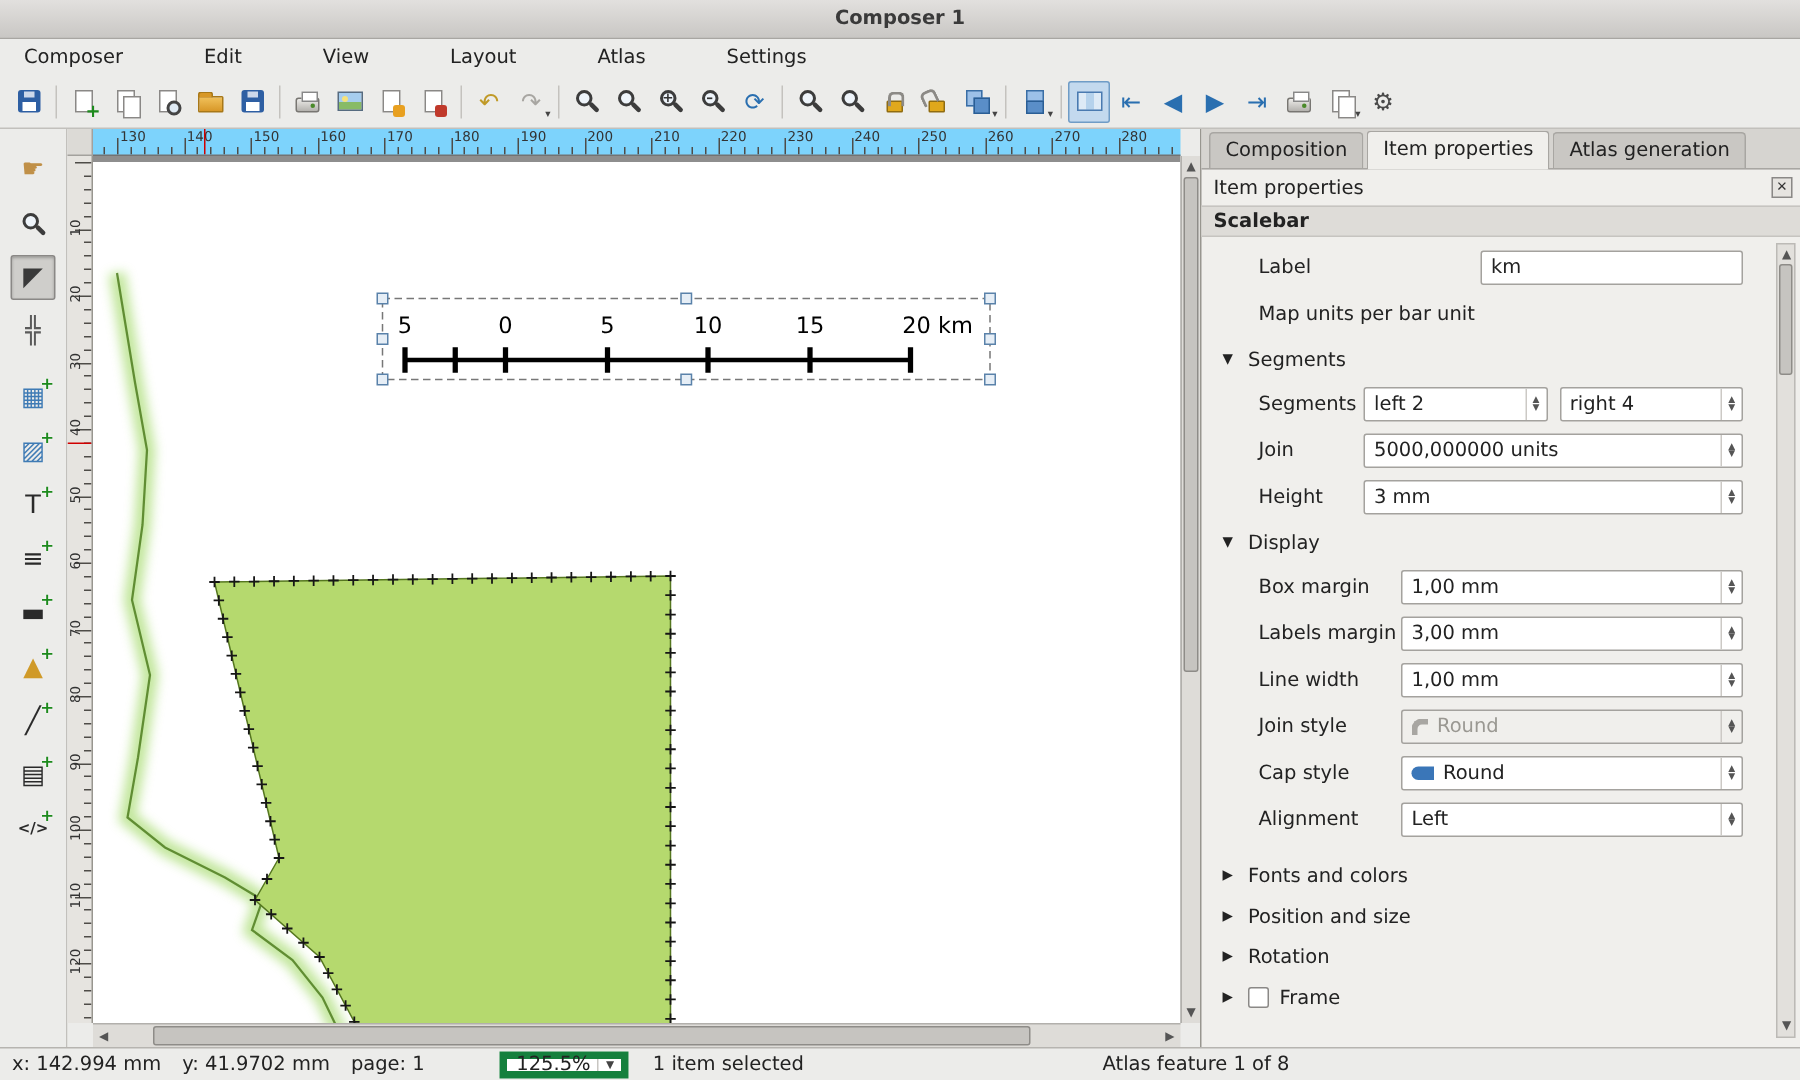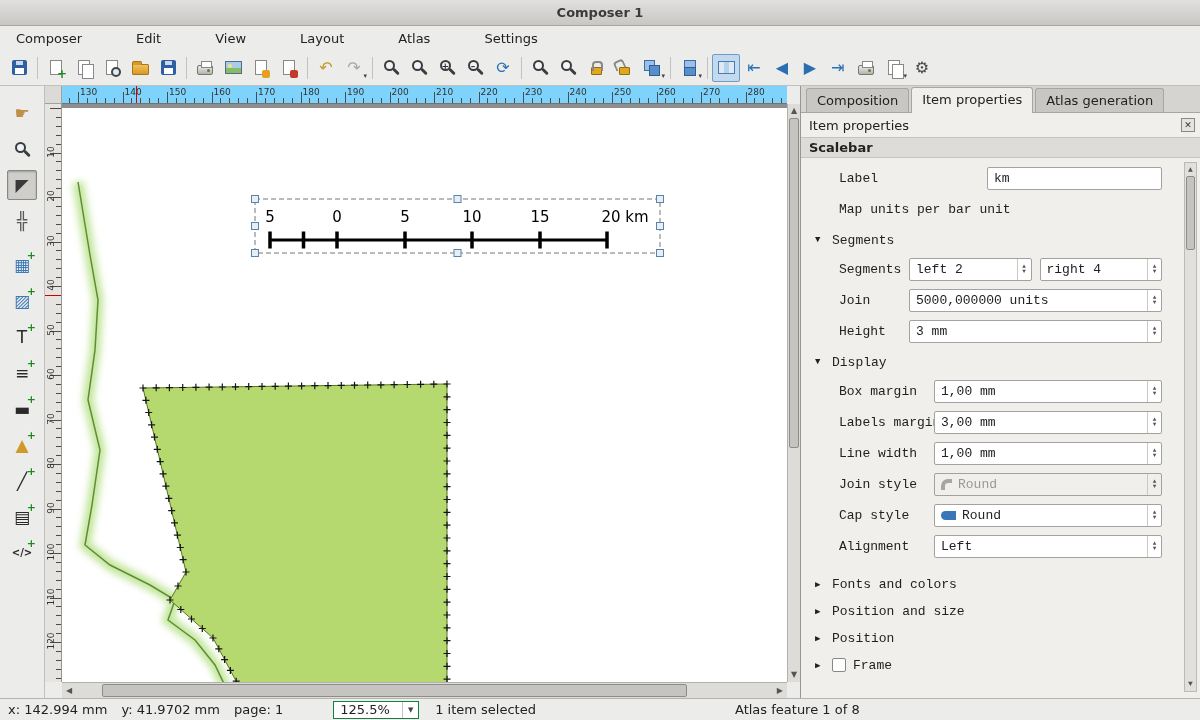--- a/index.html
+++ b/index.html
@@ -90,21 +90,21 @@
     display:flex;flex-direction:column;}
   .tabs{height:27px;background:#d6d4d0;display:flex;align-items:flex-end;padding-left:5px;border-bottom:1px solid #a8a6a2;}
   .tab{padding:4px 10px 4px;margin-right:2px;background:#c9c7c3;border:1px solid #a8a6a2;border-bottom:none;
     border-radius:3px 3px 0 0;white-space:nowrap;}
   .tab.active{background:#f0efec;position:relative;top:1px;padding-bottom:6px;}
   .panel-head{height:24px;display:flex;align-items:center;justify-content:space-between;padding:0 5px 0 8px;}
   .close-box{width:14px;height:14px;border:1px solid #8a8886;background:#e6e4e0;display:flex;align-items:center;
     justify-content:center;font-size:9px;color:#333;}
   .group-title{height:21px;background:#dedcd8;border-top:1px solid #c6c4c0;border-bottom:1px solid #c6c4c0;
     font-weight:bold;padding:2px 8px;}
-  .form{flex:1;position:relative;padding:8px 38px 0 14px;overflow:hidden;font-family:Liberation Mono, monospace;}
+  .form{flex:1;position:relative;padding:8px 38px 0 14px;overflow:hidden;}
 
   .frow{display:flex;align-items:center;height:24px;margin-bottom:7px;padding-left:24px;}
   .flabel{white-space:nowrap;flex:0 0 auto;}
   .lbl-a{width:148px;}
   .lbl-b{width:70px;}
   .lbl-c{width:95px;}
   .field{flex:1;display:flex;gap:8px;min-width:0;}
   .tinput,.spin{flex:1;height:23px;background:#fff;border:1px solid #a4a29e;border-radius:2px;
     display:flex;align-items:center;padding-left:6px;min-width:0;}
   .sval{flex:1;white-space:nowrap;overflow:hidden;}
@@ -120,21 +120,21 @@
   .sec.collapsed{margin:7px 0 7px 0;}
   .cb{width:14px;height:14px;background:#fff;border:1px solid #8a8886;border-radius:2px;}
 
   .pbar{position:absolute;right:3px;top:4px;bottom:6px;width:13px;background:#e2e0dc;border:1px solid #bcbab6;}
   .pthumb{position:absolute;left:1px;right:1px;top:13px;height:74px;background:#c6c4c0;border:1px solid #8e8c88;border-radius:2px;}
 
   
   .statusbar{height:22px;border-top:1px solid #b6b4b0;background:#ececea;display:flex;align-items:center;
     padding:0 8px;position:relative;}
   .statusbar .coord{margin-right:14px;}
-  .zoombox{width:86px;height:18px;background:#fff;border:1px solid #15803d;display:flex;align-items:center;
+  .zoombox{width:86px;height:18px;background:#fff;border:5px solid #15803d;display:flex;align-items:center;
     padding-left:6px;margin:0 16px 0 36px;justify-content:flex-end;}
   .zoombox .zarr{width:16px;height:100%;border-left:1px solid #c8c6c2;display:flex;align-items:center;
     justify-content:center;font-size:7px;color:#444;}
   .atlas-status{position:absolute;left:735px;}
 </style>
 </head>
 <body>
 
 <div class="titlebar">
   <span>Composer 1</span>
@@ -709,21 +709,21 @@
       <div class="sec collapsed" style="margin-top:16px;">
         <span class="tri">▶</span>
         <span>Fonts and colors</span>
       </div>
       <div class="sec collapsed">
         <span class="tri">▶</span>
         <span>Position and size</span>
       </div>
       <div class="sec collapsed">
         <span class="tri">▶</span>
-        <span>Position</span>
+        <span>Rotation</span>
       </div>
       <div class="sec collapsed">
         <span class="tri">▶</span>
         <span class="cb"></span>
         <span>Frame</span>
       </div>
 
       <div class="pbar">
         <span class="sb-arrow" style="top:3px;left:3px;">▲</span>
         <div class="pthumb"></div>

